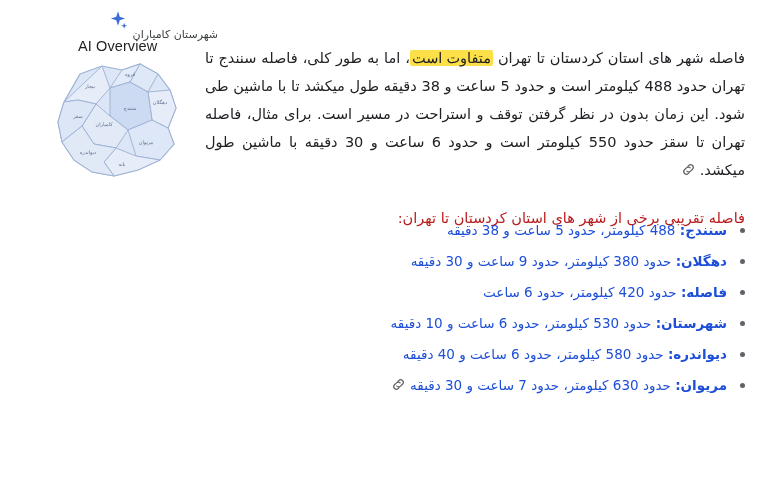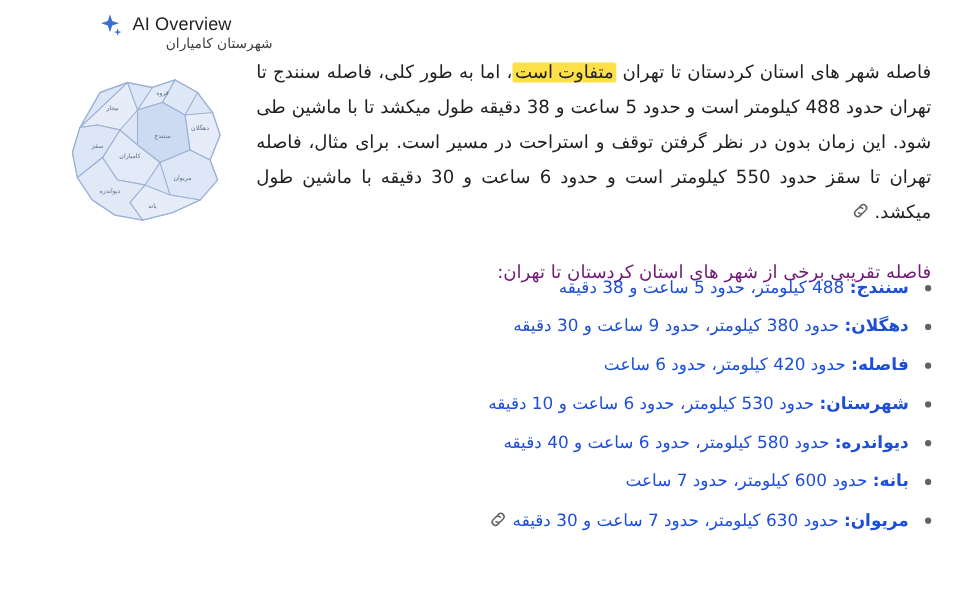--- a/index.html
+++ b/index.html
@@ -21,21 +21,21 @@
     height: 491px;
     background: #ffffff;
   }
 
   
   .ai-header {
     position: absolute;
     top: 10px;
     left: 78px;
     display: flex;
-    flex-direction: row;
+    flex-direction: column;
     align-items: center;
     gap: 8px;
     direction: ltr;
   }
   .ai-spark {
     width: 20px;
     height: 20px;
     display: block;
   }
   .ai-header-title {
@@ -100,21 +100,21 @@
     vertical-align: -2px;
     margin: 0 4px;
   }
 
   .subhead {
     font-size: 14.5px;
     line-height: 28px;
     margin: 18px 0 4px 0;
     direction: rtl;
     text-align: right;
-    color: #701a75;
+    color: #b91c1c;
   }
 
   .city-list {
     list-style: none;
     margin: 0;
     padding: 0;
     direction: rtl;
   }
   .city-item {
     font-size: 13.5px;
@@ -229,24 +229,20 @@
       <li class="city-item">
         <span class="bullet"></span>
         <span class="city-row-inner"><span class="city-name">شهرستان:</span><span> حدود 530 کیلومتر، حدود 6 ساعت و 10 دقیقه</span></span>
       </li>
       <li class="city-item">
         <span class="bullet"></span>
         <span class="city-row-inner"><span class="city-name">دیواندره:</span><span> حدود 580 کیلومتر، حدود 6 ساعت و 40 دقیقه</span></span>
       </li>
       <li class="city-item">
         <span class="bullet"></span>
-        <span class="city-row-inner"><span class="city-name">بانه:</span><span> حدود 600 کیلومتر، حدود 7 ساعت</span></span>
-      </li>
-      <li class="city-item">
-        <span class="bullet"></span>
         <span class="city-row-inner"><span class="city-name">مریوان:</span><span> حدود 630 کیلومتر، حدود 7 ساعت و 30 دقیقه</span><span class="link-chip"><svg viewBox="0 0 16 16" width="15" height="15">
                 <path d="M6.2 9.8a2.8 2.8 0 0 0 4 0l2.1-2.1a2.83 2.83 0 0 0-4-4l-1 1" fill="none" stroke="#5f6368" stroke-width="1.3" stroke-linecap="round"></path>
                 <path d="M9.8 6.2a2.8 2.8 0 0 0-4 0L3.7 8.3a2.83 2.83 0 0 0 4 4l1-1" fill="none" stroke="#5f6368" stroke-width="1.3" stroke-linecap="round"></path>
               </svg></span></span>
       </li>
     </ul>
   </div>
 
 </div>
 

